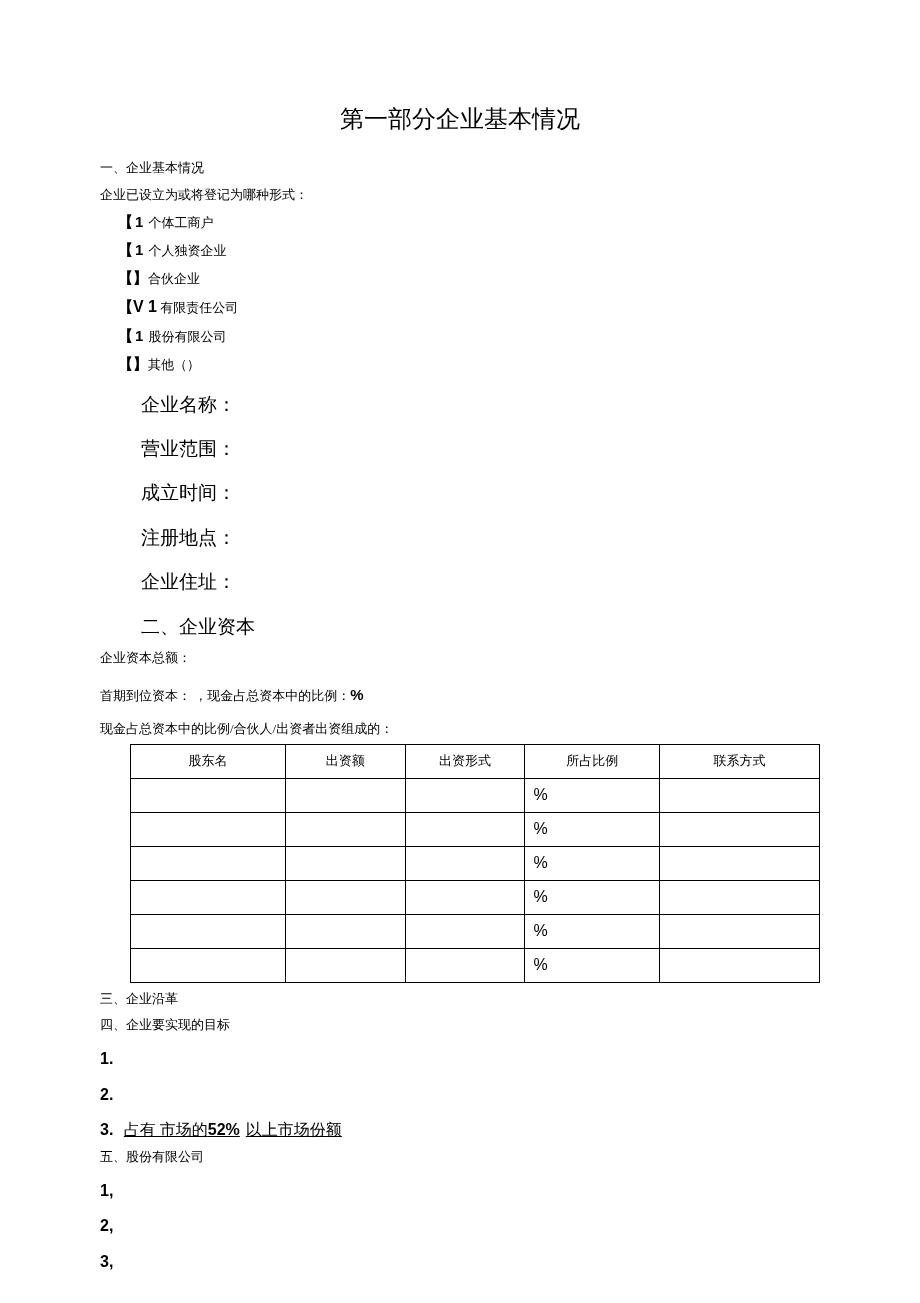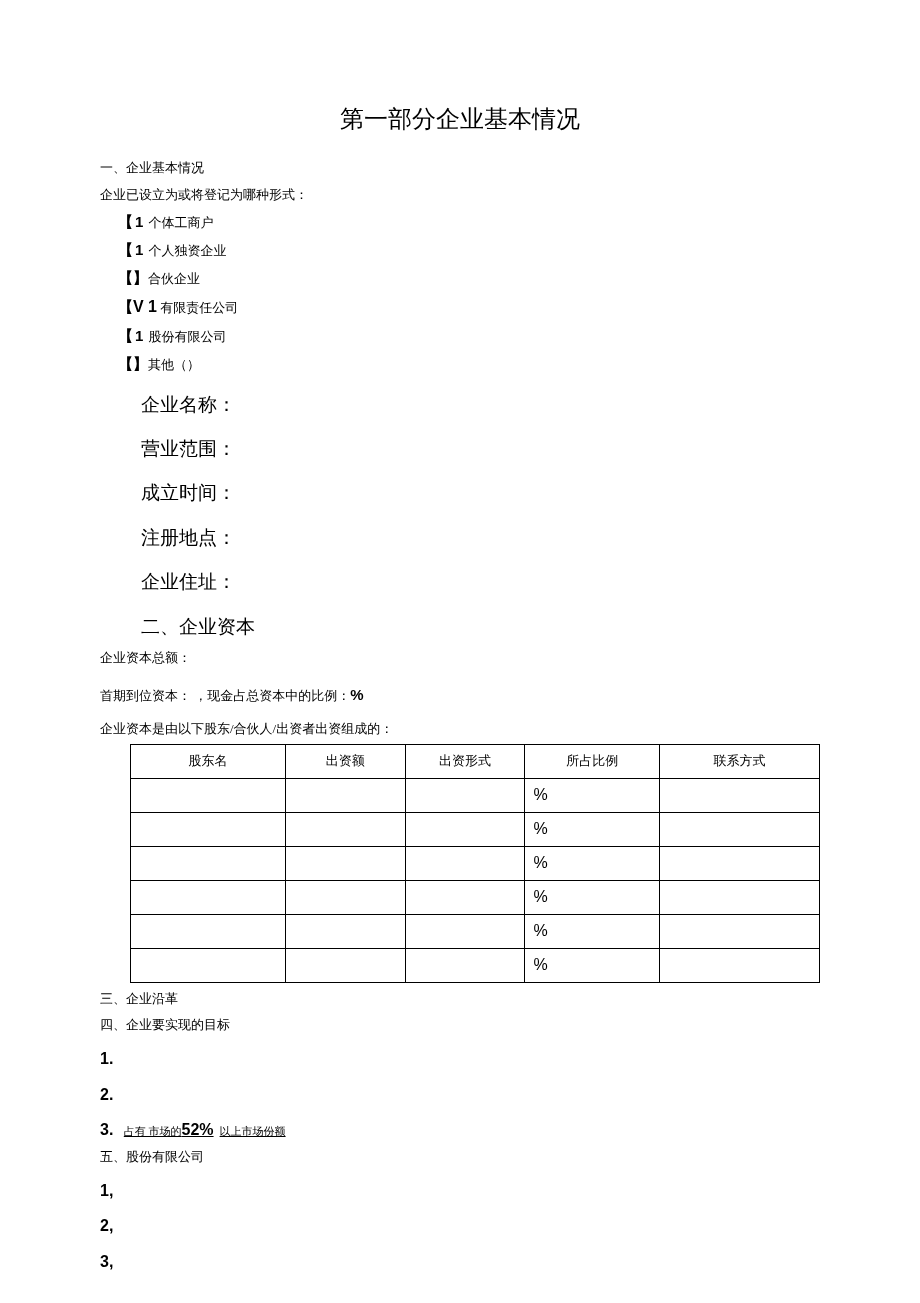--- a/index.html
+++ b/index.html
@@ -56,21 +56,21 @@
       font-family: Arial, sans-serif;
       font-size: 16px;
       font-weight: normal;
       text-align: left;
       vertical-align: bottom;
       padding-left: 8px;
       padding-bottom: 4px;
     }
     .after-table { }
     .num-item { margin-top: 10px; font-family: Arial, sans-serif; font-weight: bold; font-size: 16px; }
-    .num-item .content { font-family: "SimSun","宋体",serif; font-weight: normal; font-size: 11px; text-decoration: underline; margin-left: 6px; }
+    .num-item .content { font-family: "SimSun","宋体",serif; font-weight: normal; font-size: 16px; text-decoration: underline; margin-left: 6px; }
     .num-item .big { font-family: Arial, sans-serif; font-weight: bold; font-size: 16px; text-decoration: underline; }
     .sub-h { margin-top: 4px; font-size: 13px; }
   </style>
 </head>
 <body>
 
 <div class="title-row">
   <span>第一部分</span>
   <span>企业基本情况</span>
 </div>
@@ -91,21 +91,21 @@
 <div class="field">营业范围：</div>
 <div class="field">成立时间：</div>
 <div class="field">注册地点：</div>
 <div class="field">企业住址：</div>
 
 <div class="field">二、企业资本</div>
 <div class="line">企业资本总额：</div>
 <div class="pct-line">
   <span>首期到位资本：  ，现金占总资本中的比例：</span><span class="pct">%</span>
 </div>
-<div class="table-intro">企业资本是由以下股东/合伙人/出资者出资组成的：</div>
+<div class="table-intro">现金占总资本中的比例/合伙人/出资者出资组成的：</div>
 
 <table class="shtable">
   <thead>
     <tr>
       <th>股东名</th>
       <th>出资额</th>
       <th>出资形式</th>
       <th>所占比例</th>
       <th>联系方式</th>
     </tr>

